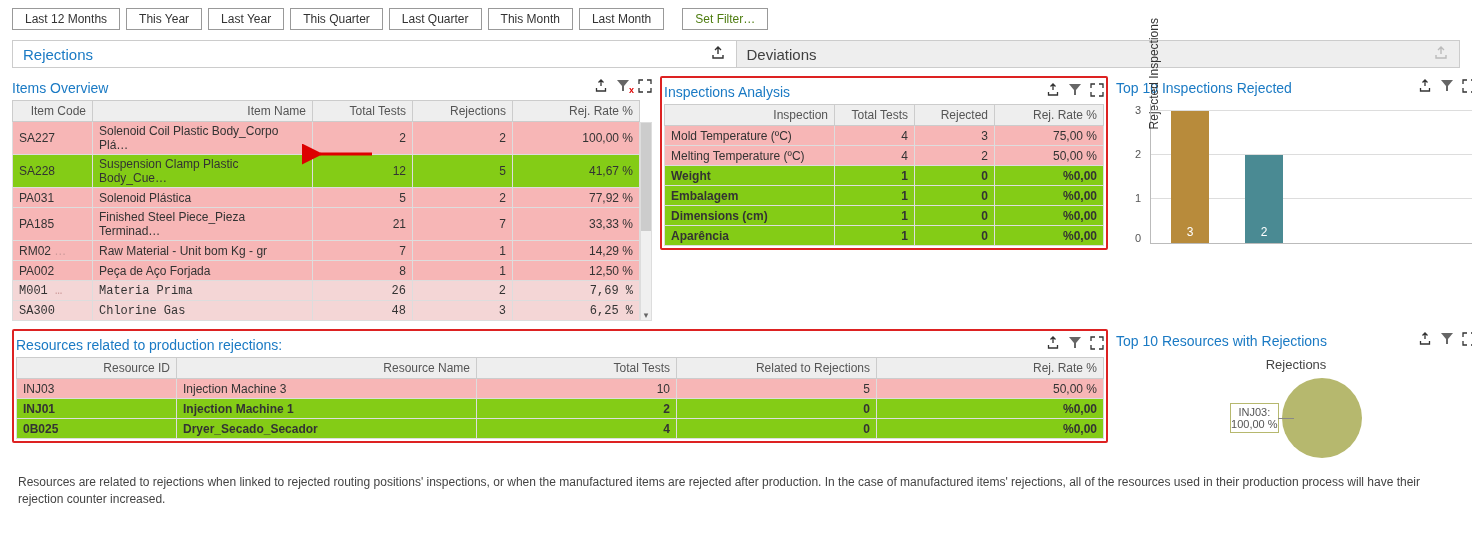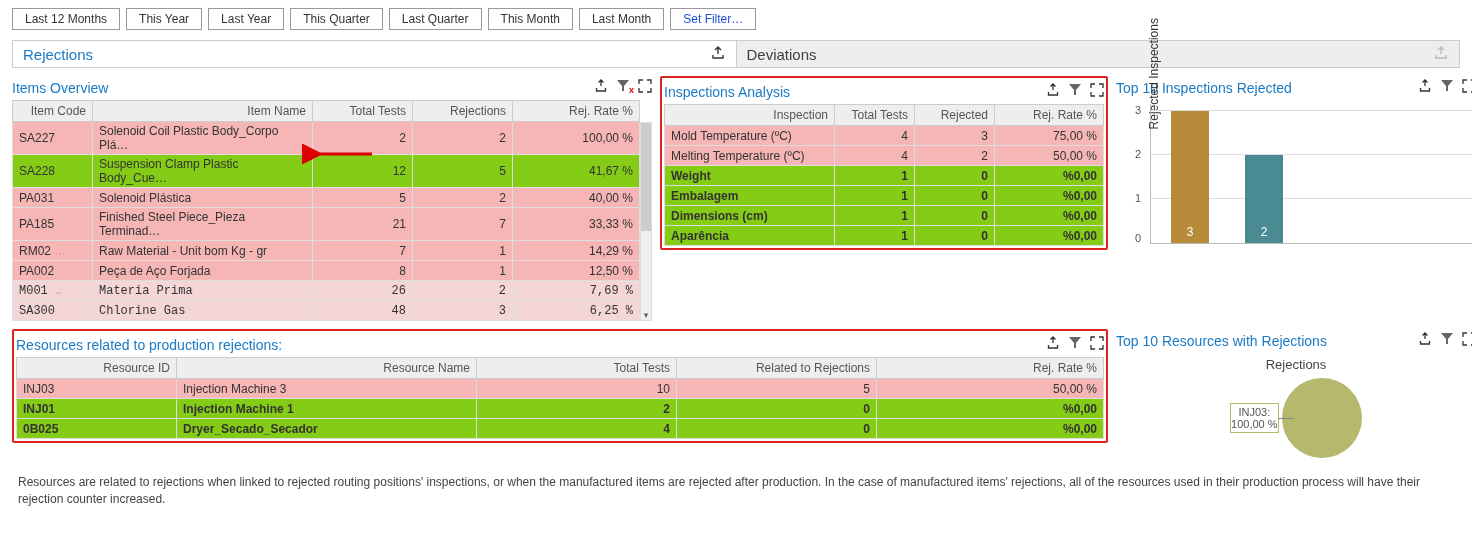--- a/index.html
+++ b/index.html
@@ -14,21 +14,21 @@
   }
   .filter-bar { display: flex; gap: 6px; margin-bottom: 10px; }
   .filter-btn {
     border: 1px solid #999;
     background: #fff;
     padding: 3px 12px;
     font-size: 12px;
     cursor: pointer;
     color: #333;
   }
-  .filter-btn.set { color: #1d4ed8; }
+  .filter-btn.set { color: #4d7c0f; margin-left: 12px; }
   .tabs-row { display: flex; height: 28px; border: 1px solid #ccc; margin-bottom: 8px; }
   .tab {
     flex: 1;
     display: flex;
     align-items: center;
     padding: 0 10px;
     font-size: 15px;
     position: relative;
   }
   .tab.active { background: #fff; color: #1a7ac4; border-right: 1px solid #ccc; }
@@ -227,21 +227,21 @@
               <td>Suspension Clamp Plastic Body_Cue…</td>
               <td class="num">12</td>
               <td class="num">5</td>
               <td class="num">41,67 %</td>
             </tr>
             <tr class="row-red">
               <td>PA031</td>
               <td>Solenoid Plástica</td>
               <td class="num">5</td>
               <td class="num">2</td>
-              <td class="num">40,00 %</td>
+              <td class="num">77,92 %</td>
             </tr>
             <tr class="row-red">
               <td>PA185</td>
               <td>Finished Steel Piece_Pieza Terminad…</td>
               <td class="num">21</td>
               <td class="num">7</td>
               <td class="num">33,33 %</td>
             </tr>
             <tr class="row-red">
               <td>RM02 <span class="dots">…</span></td>

